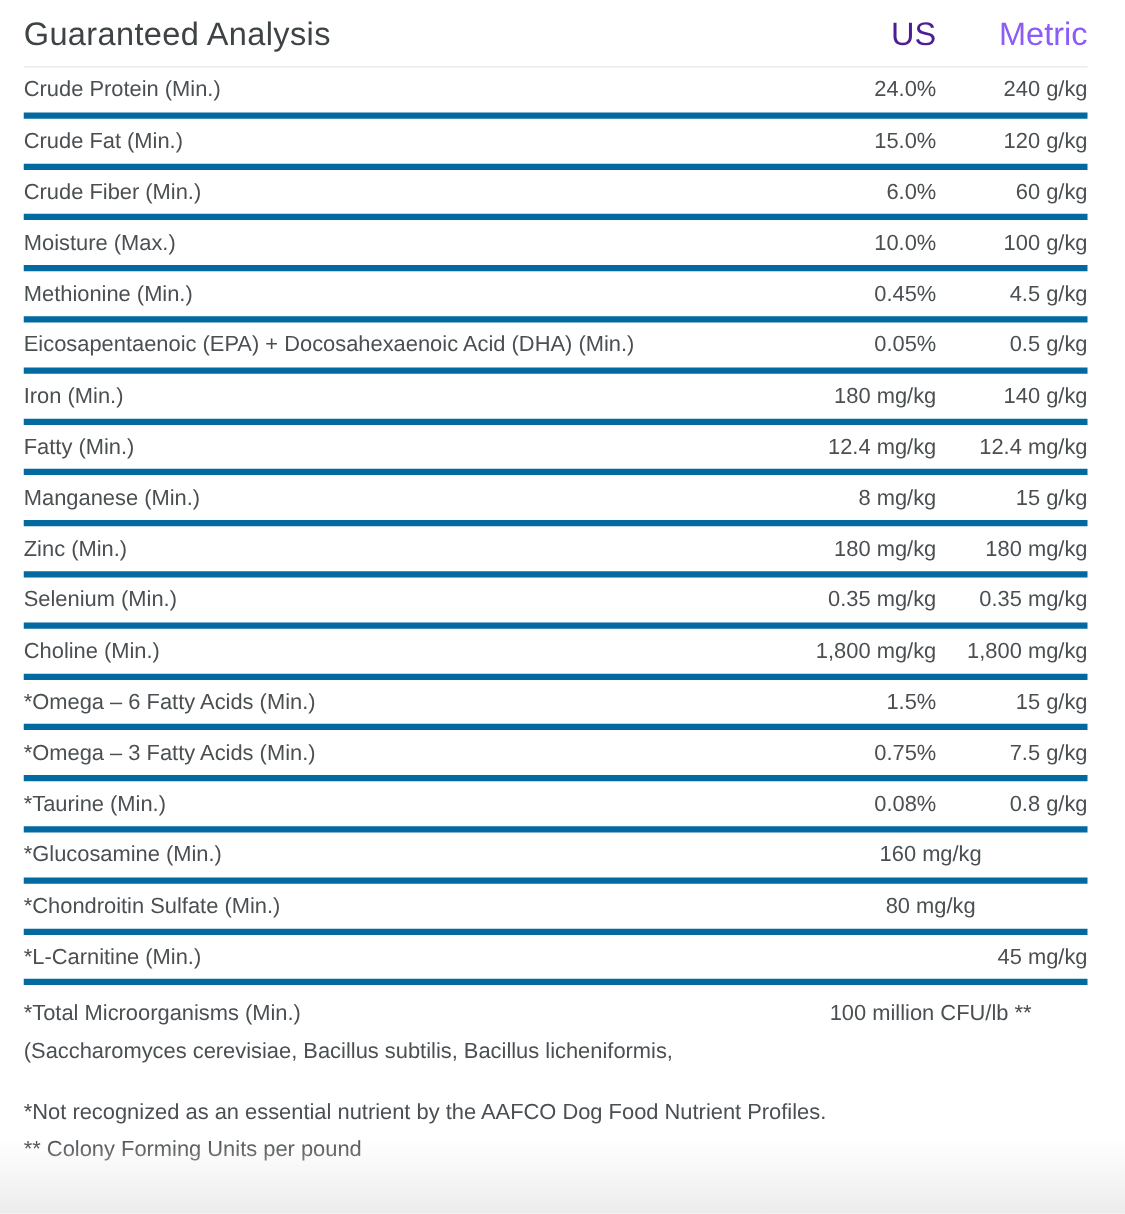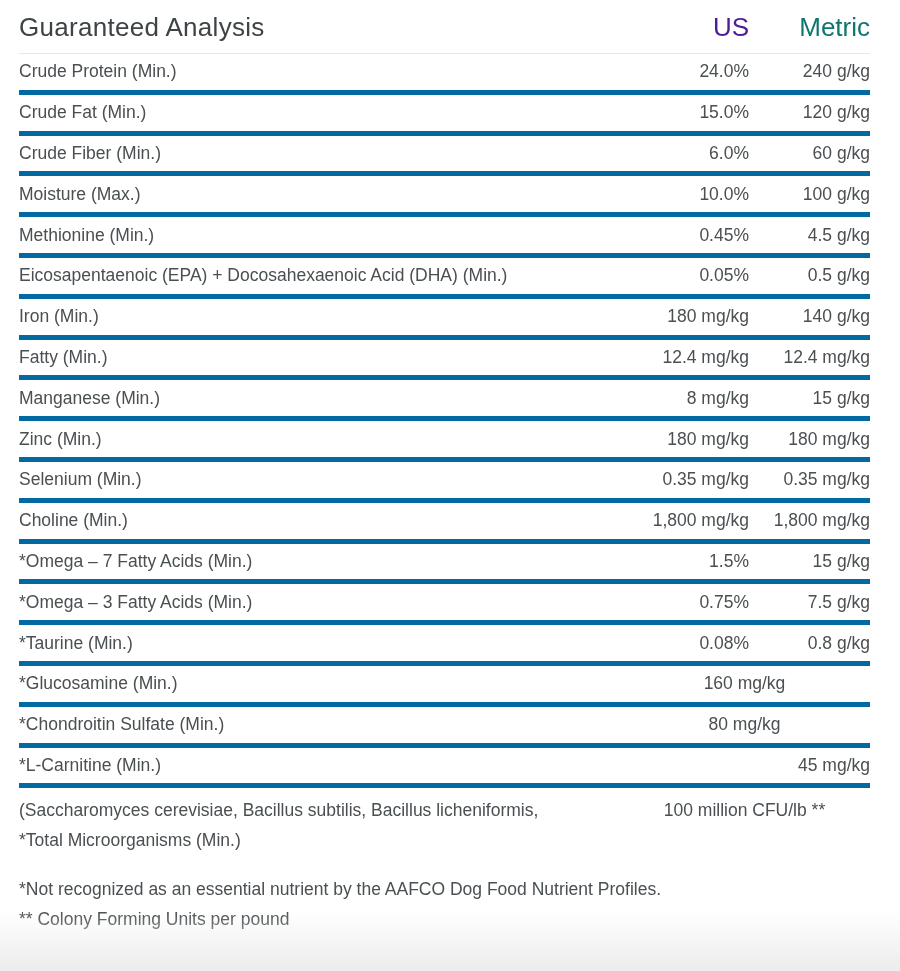--- a/index.html
+++ b/index.html
@@ -45,21 +45,21 @@
     .header .col-us {
       width: 120px;
       text-align: right;
       font-size: 26px;
       color: #4c1d95;
     }
     .header .col-metric {
       width: 121px;
       text-align: right;
       font-size: 26px;
-      color: #0f766e;
+      color: #8b5cf6;
     }
     .row {
       display: flex;
       align-items: center;
       height: 40.8px;
       border-bottom: 5px solid #0369a1;
       box-sizing: border-box;
       font-size: 17.5px;
     }
     .row .name {
@@ -168,21 +168,21 @@
       <div class="name">Selenium (Min.)</div>
       <div class="us">0.35 mg/kg</div>
       <div class="metric">0.35 mg/kg</div>
     </div>
   <div class="row">
       <div class="name">Choline (Min.)</div>
       <div class="us">1,800 mg/kg</div>
       <div class="metric">1,800 mg/kg</div>
     </div>
   <div class="row">
-      <div class="name">*Omega – 7 Fatty Acids (Min.)</div>
+      <div class="name">*Omega – 6 Fatty Acids (Min.)</div>
       <div class="us">1.5%</div>
       <div class="metric">15 g/kg</div>
     </div>
   <div class="row">
       <div class="name">*Omega – 3 Fatty Acids (Min.)</div>
       <div class="us">0.75%</div>
       <div class="metric">7.5 g/kg</div>
     </div>
   <div class="row">
       <div class="name">*Taurine (Min.)</div>
@@ -198,22 +198,22 @@
       <div class="name">*Chondroitin Sulfate (Min.)</div>
       <div class="merged">80 mg/kg</div>
     </div>
   <div class="row">
       <div class="name">*L-Carnitine (Min.)</div>
       <div class="merged right">45 mg/kg</div>
     </div>
 
   <div class="micro">
     <div class="name">
+      <div>*Total Microorganisms (Min.)</div>
       <div>(Saccharomyces cerevisiae, Bacillus subtilis, Bacillus licheniformis,</div>
-      <div>*Total Microorganisms (Min.)</div>
     </div>
     <div class="val">100 million CFU/lb **</div>
   </div>
 
   <div class="notes">
     <div>*Not recognized as an essential nutrient by the AAFCO Dog Food Nutrient Profiles.</div>
     <div>** Colony Forming Units per pound</div>
   </div>
 </div>
 

